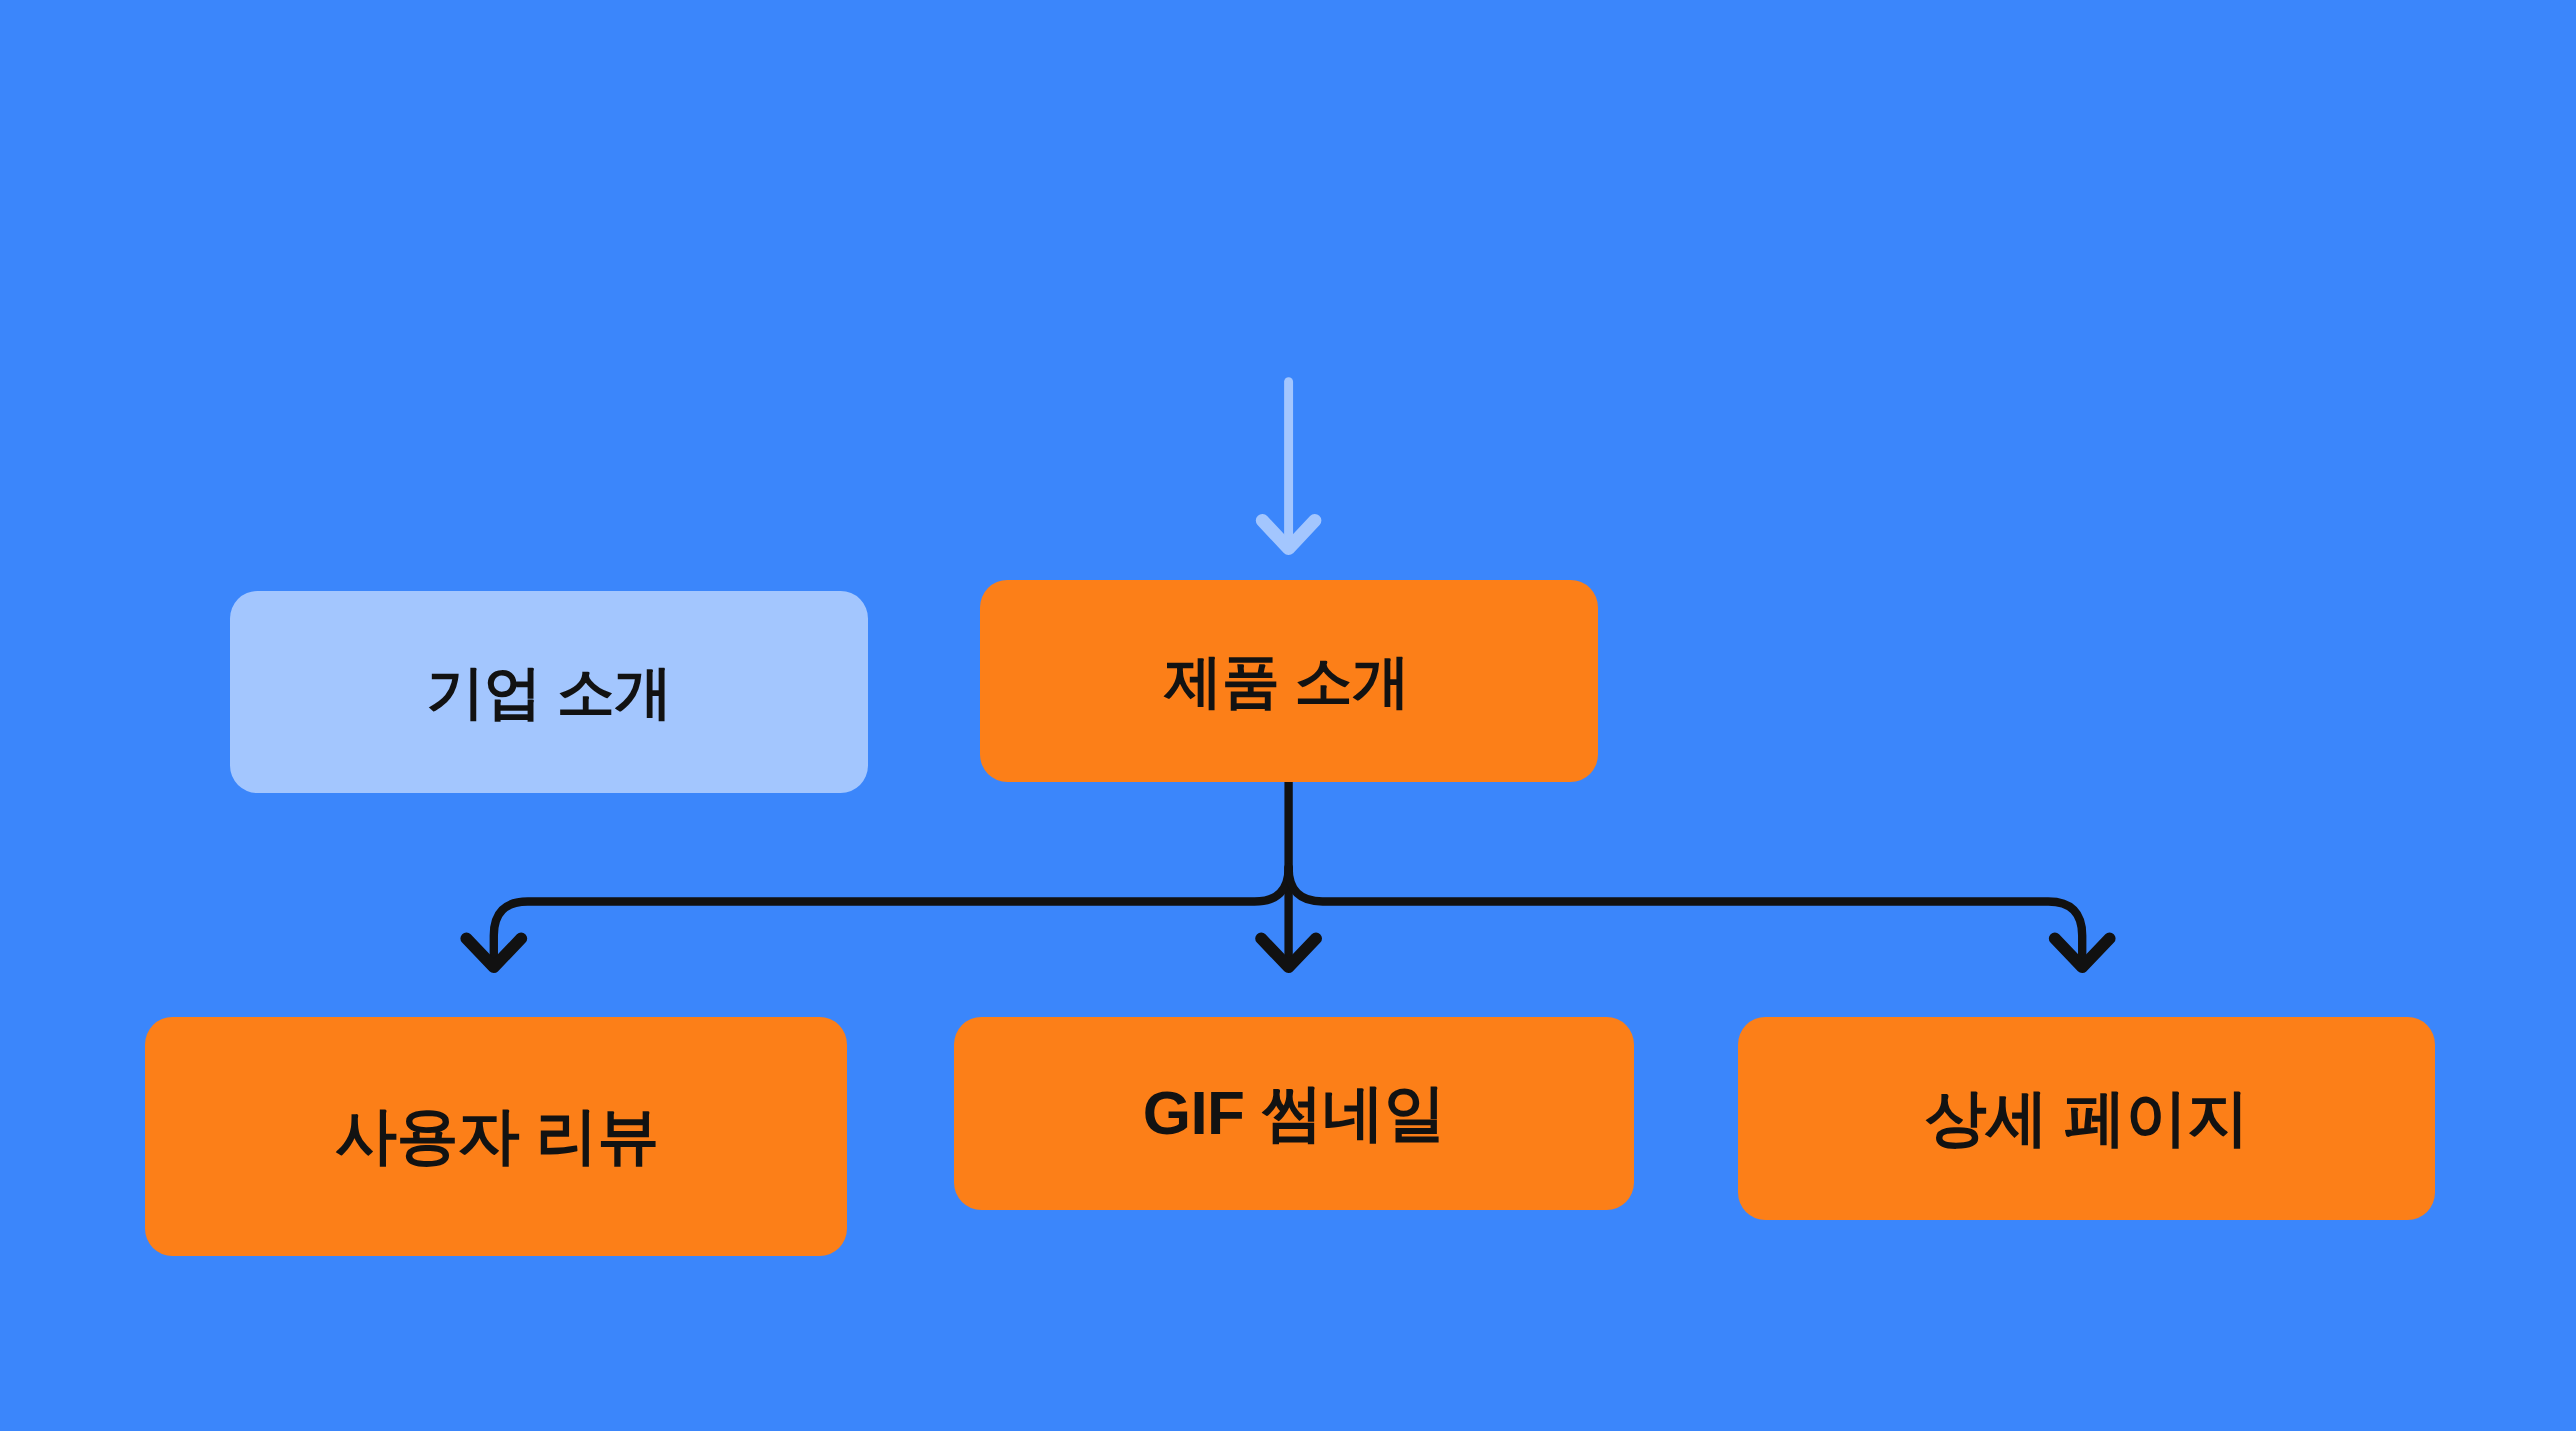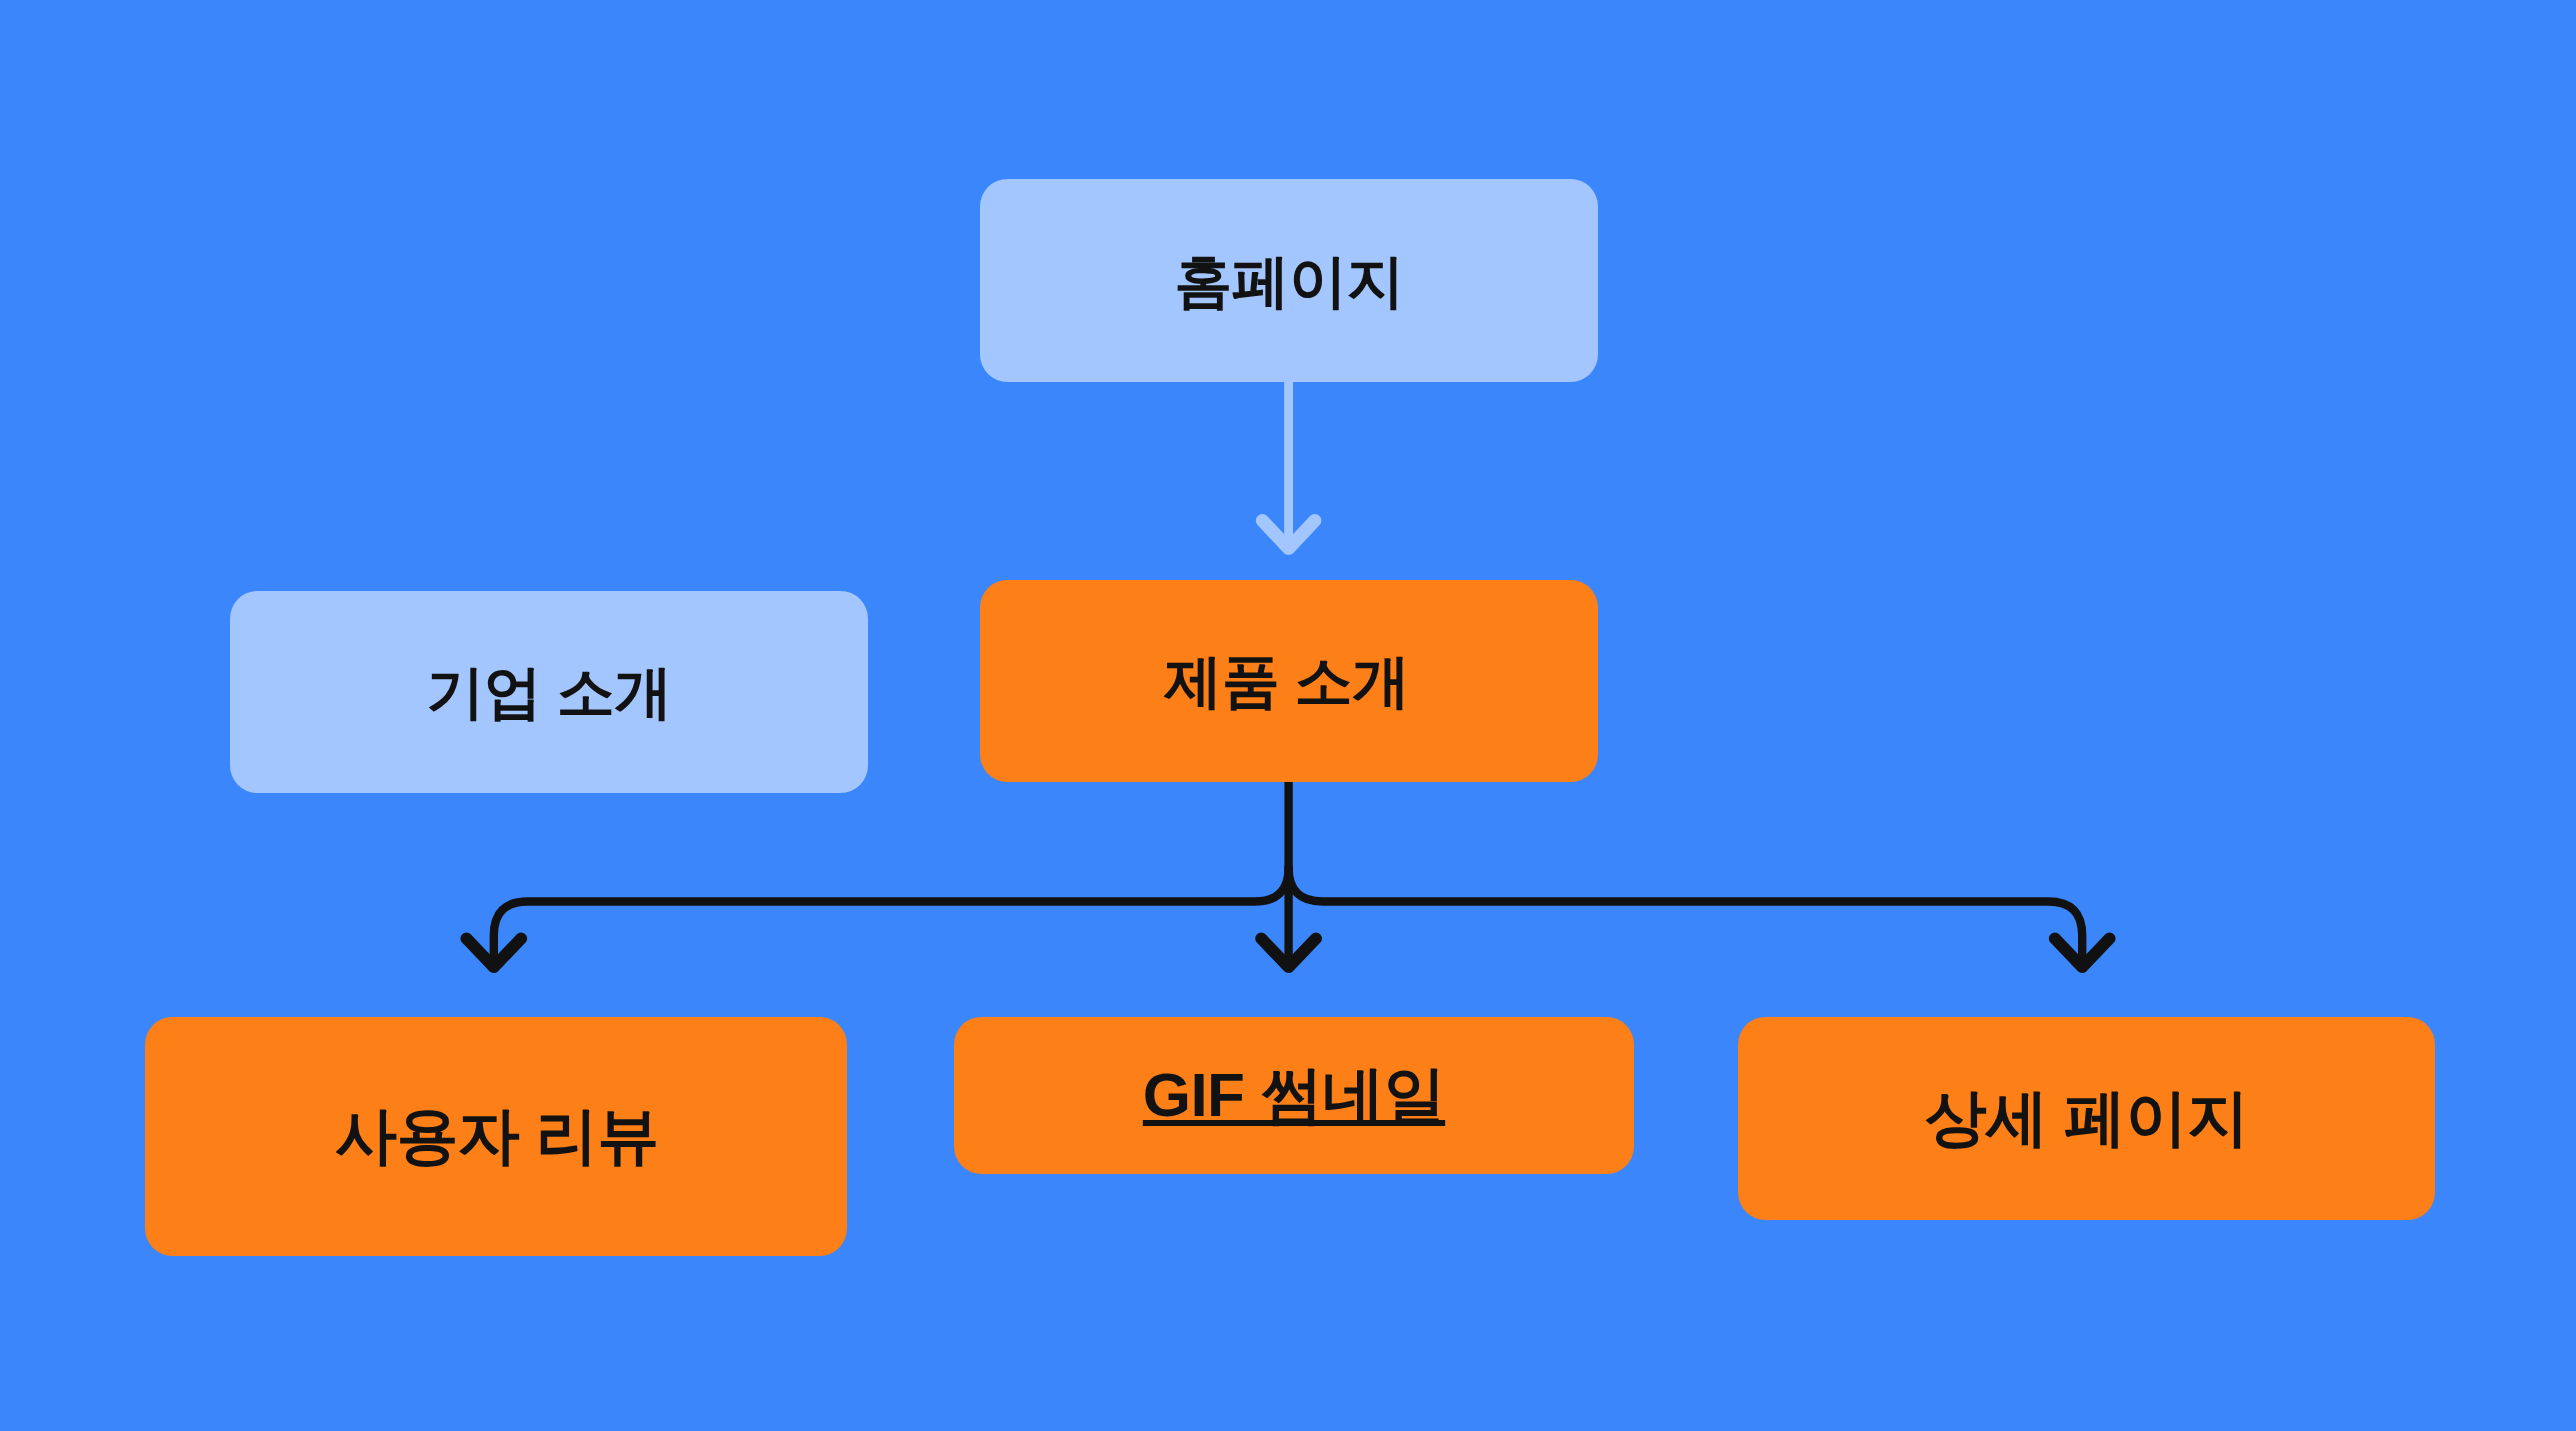--- a/index.html
+++ b/index.html
@@ -98,22 +98,21 @@
     left: 145px;
     top: 1017px;
     width: 702px;
     height: 239px;
     padding-left: 16px;
   }
   #node-gif {
     left: 954px;
     top: 1017px;
     width: 680px;
-    height: 157px;
-    text-decoration: underline;
+    height: 193px;
   }
   #node-detail {
     left: 1738px;
     top: 1017px;
     width: 697px;
     height: 203px;
   }
 </style>
 </head>
 <body>
@@ -136,23 +135,20 @@
       <path d="M 2161 1455 Q 2161 1512 2218 1512 L 3435 1512 Q 3492 1512 3492 1569 L 3492 1620" fill="none" stroke="#111111" stroke-width="14" stroke-linecap="round" stroke-linejoin="round"></path>
 
       <path d="M 782 1574 L 828 1622 L 874 1574" fill="none" stroke="#111111" stroke-width="20" stroke-linecap="round" stroke-linejoin="round"></path>
 
       <path d="M 2115 1574 L 2161 1622 L 2207 1574" fill="none" stroke="#111111" stroke-width="20" stroke-linecap="round" stroke-linejoin="round"></path>
 
       <path d="M 3446 1574 L 3492 1622 L 3538 1574" fill="none" stroke="#111111" stroke-width="20" stroke-linecap="round" stroke-linejoin="round"></path>
     </g>
   </svg>
 
-  <div class="node light level-1" id="node-homepage">
-    <span class="node-label">홈페이지</span>
-  </div>
 
   <div class="node light level-2" id="node-company">
     <span class="node-label">기업 소개</span>
   </div>
 
   <div class="node accent level-2" id="node-product">
     <span class="node-label">제품 소개</span>
   </div>
 
 

